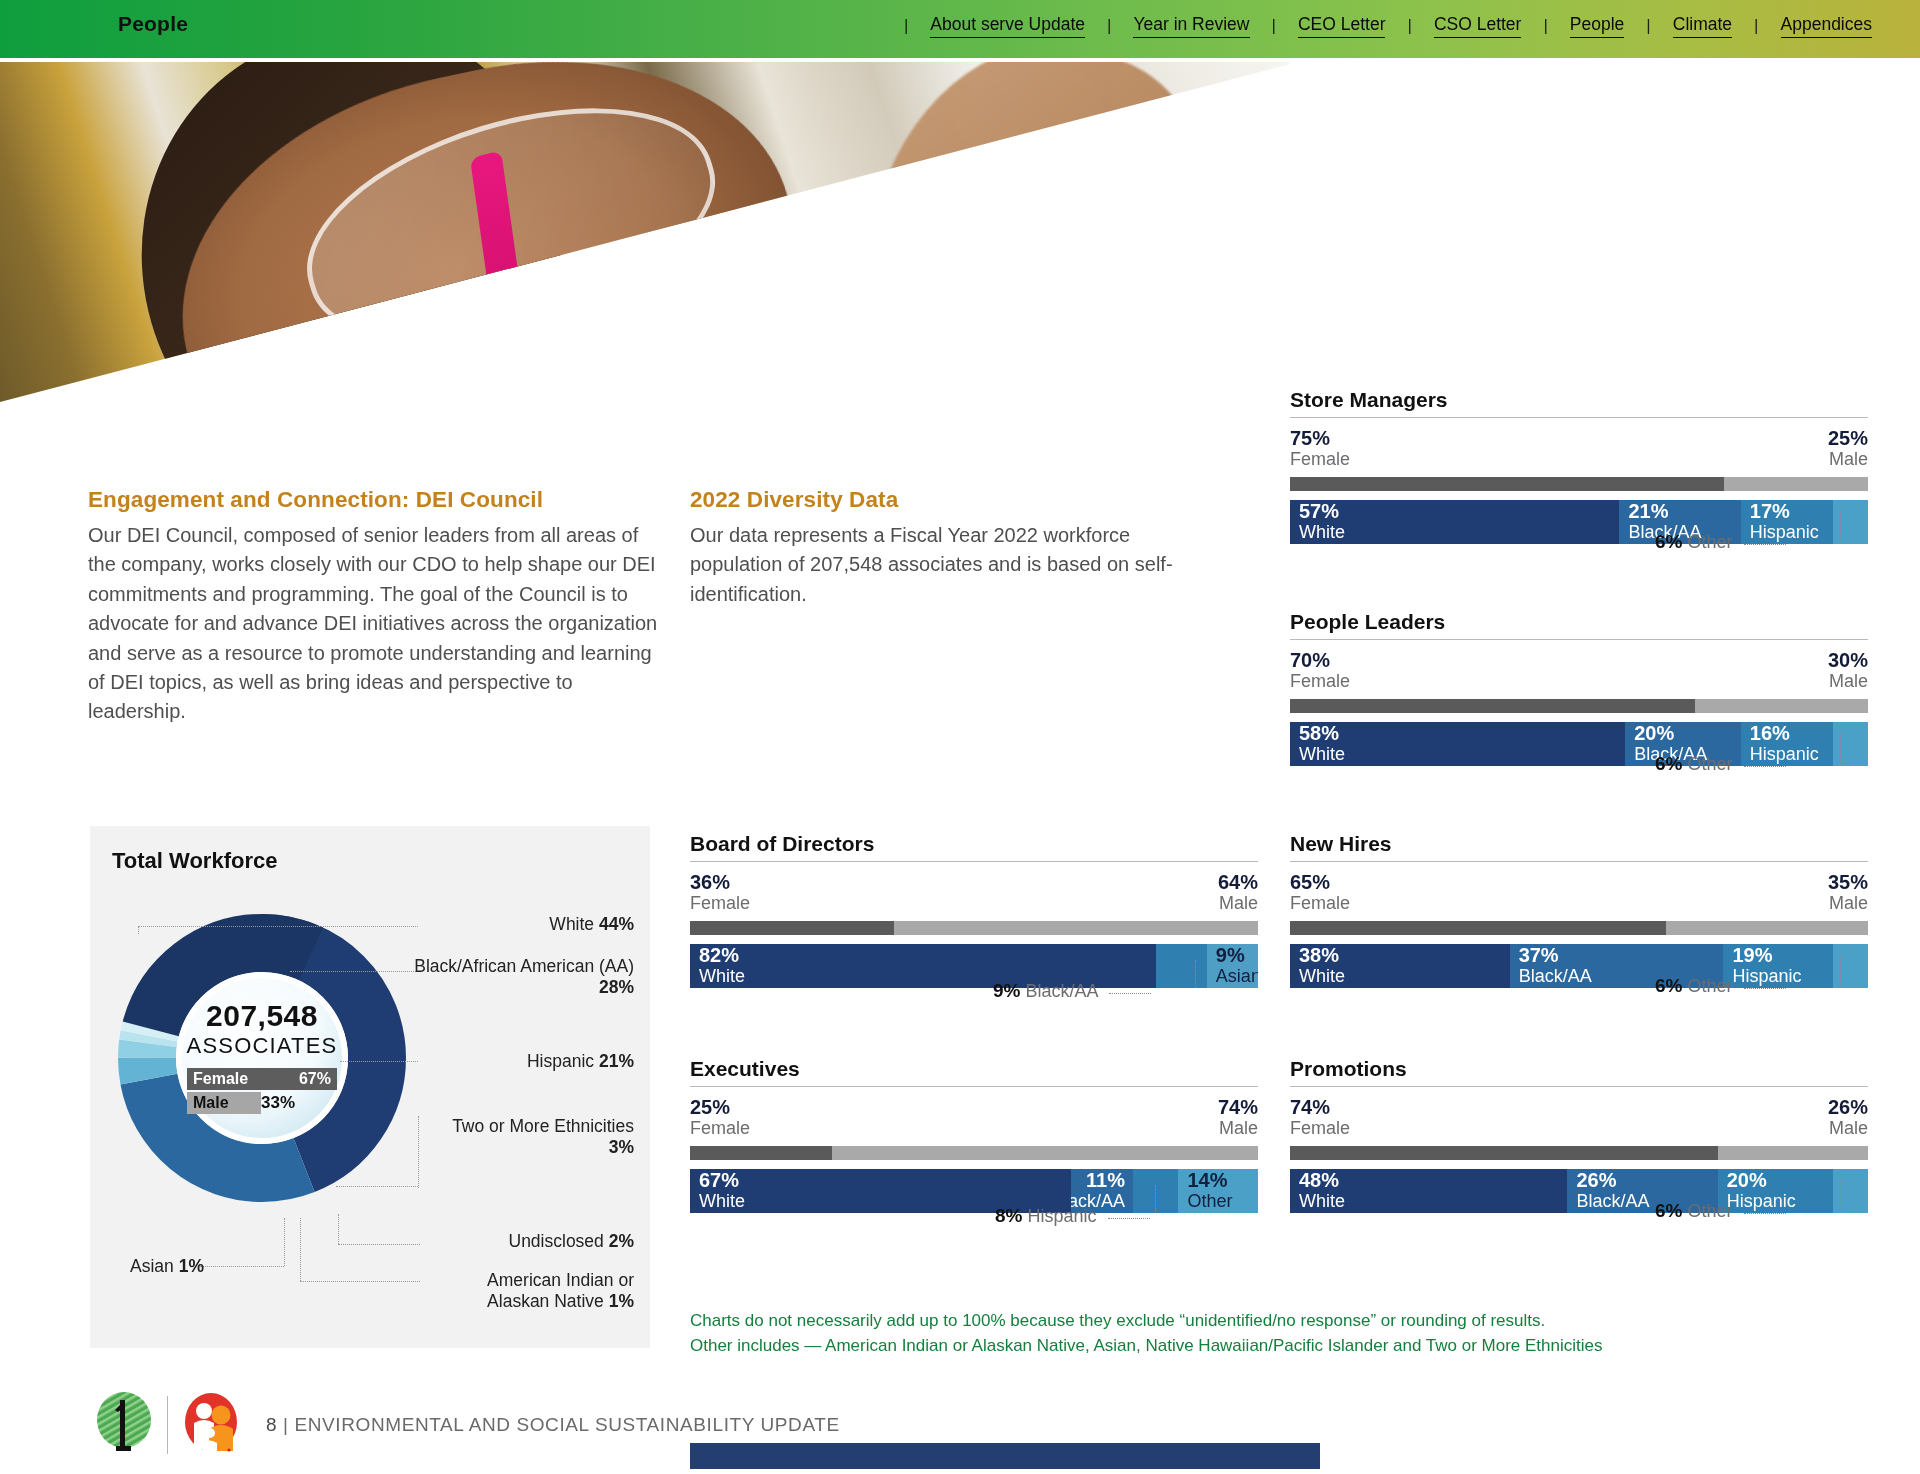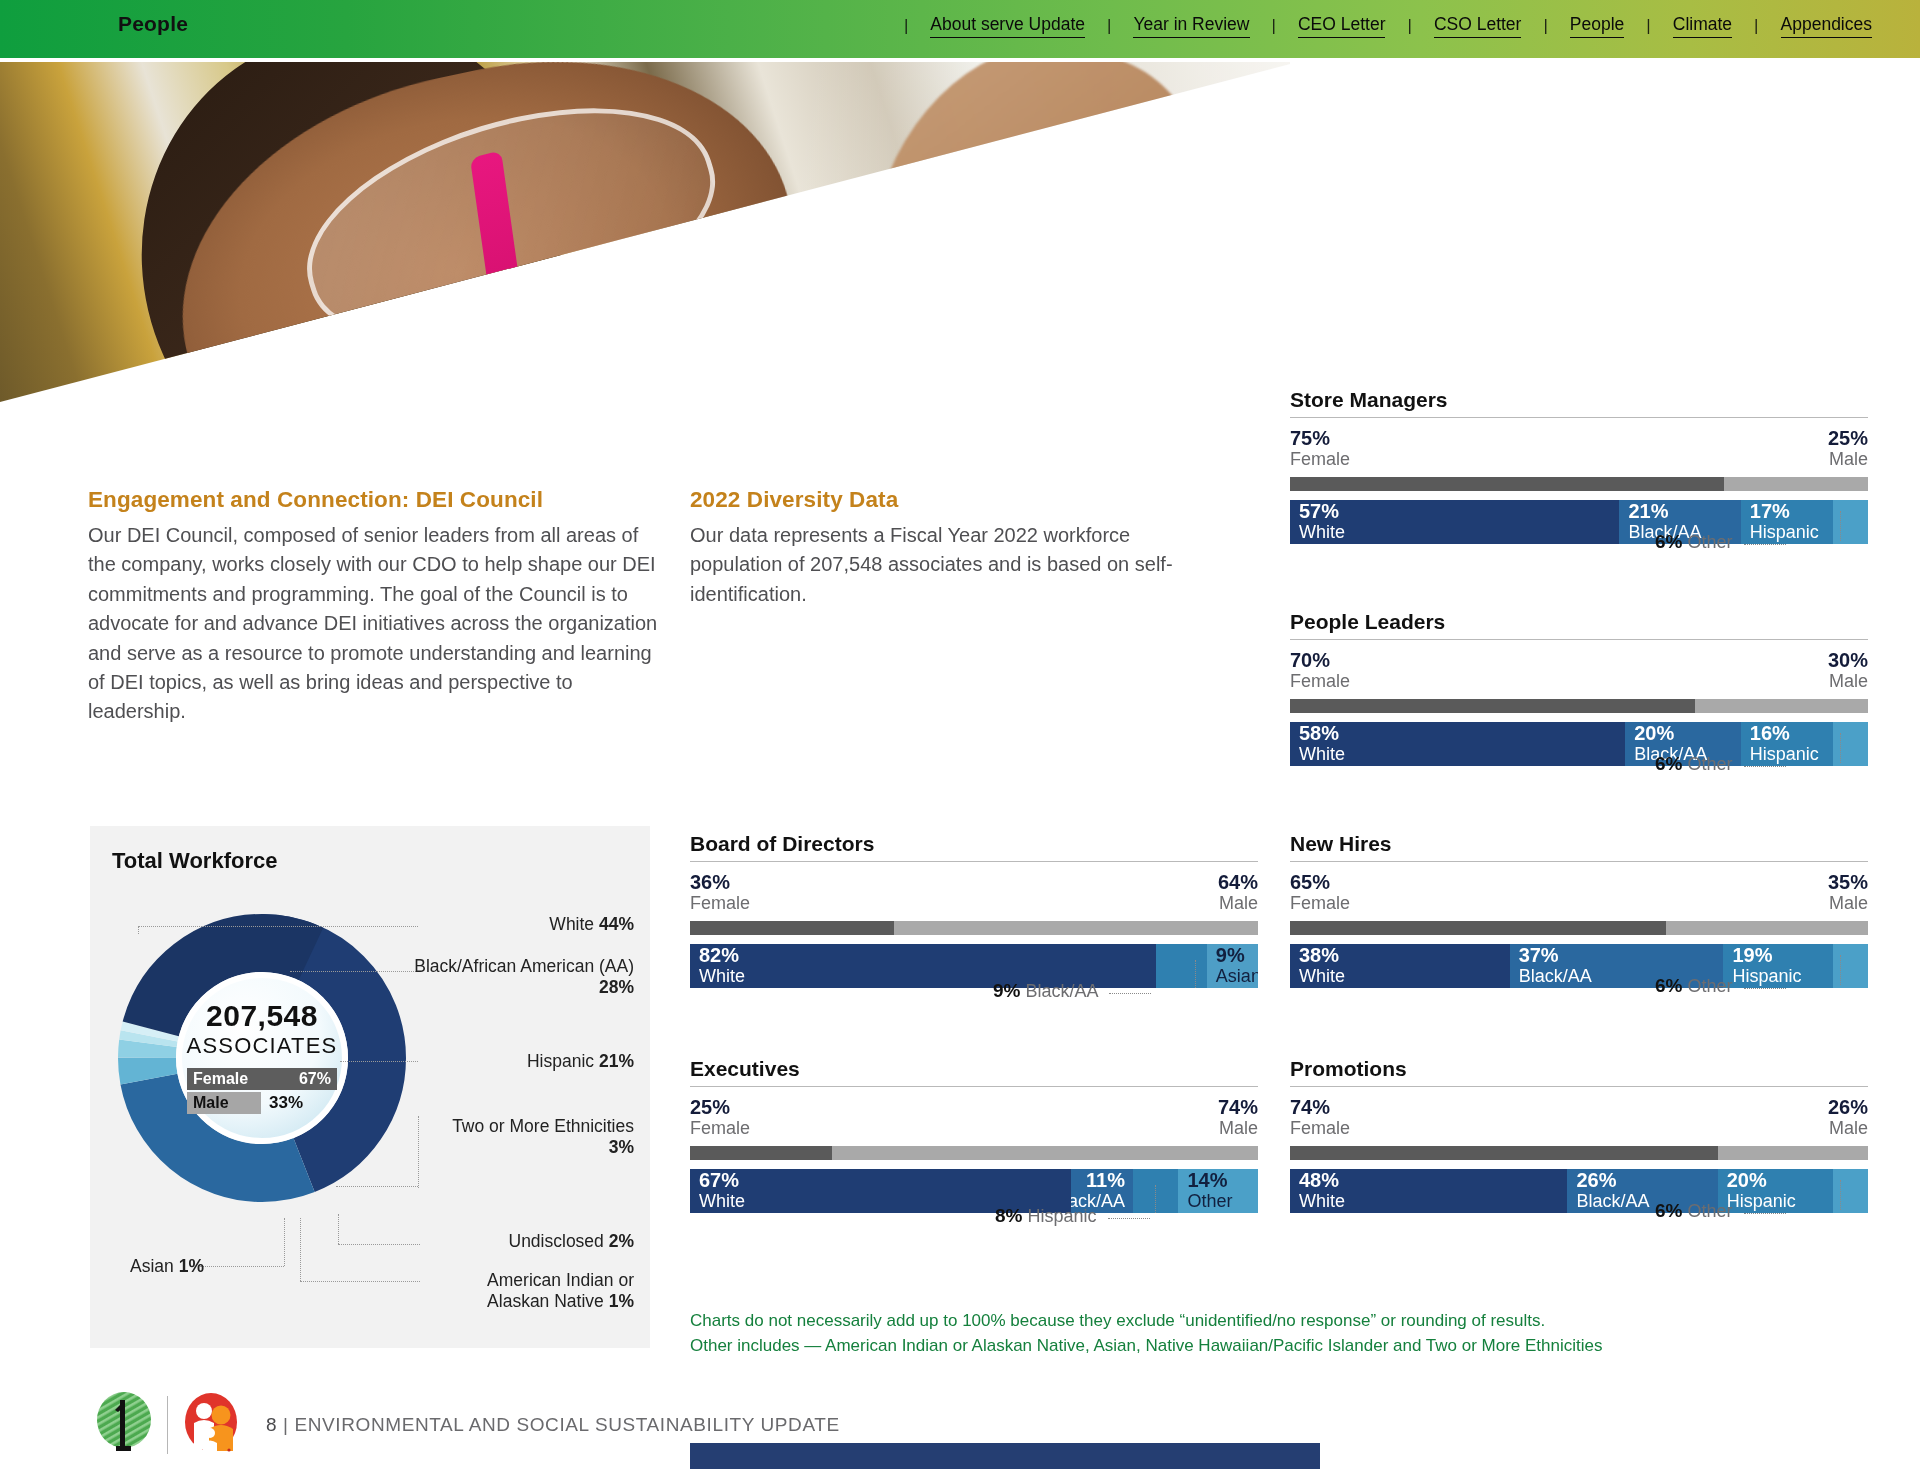--- a/index.html
+++ b/index.html
@@ -110,21 +110,21 @@
     position:absolute; left:0; top:0; width:300px; height:300px;
     display:flex; flex-direction:column; align-items:center; justify-content:center;
     pointer-events:none;
   }
   .donut-num{ font-size:30px; font-weight:bold; color:#111; letter-spacing:.5px; line-height:1; }
   .donut-sub{ font-size:22px; color:#111; letter-spacing:1.2px; margin-top:2px; }
   .gbar{ margin-top:8px; width:150px; }
   .gbar-row{ display:flex; align-items:center; height:24px; position:relative; }
   .gbar-f{ background:#5d5d5d; width:100%; color:#fff; font-size:16px; font-weight:bold; padding:2px 6px; display:flex; justify-content:space-between; }
   .gbar-m{ background:#a6a6a6; width:74px; color:#111; font-size:16px; font-weight:bold; padding:2px 6px; }
-  .gbar-mval{ font-size:17px; font-weight:bold; color:#111; margin-left:8px; }
+  .gbar-mval{ font-size:17px; font-weight:bold; color:#111; margin-left:0; }
 
   .dleg{ position:absolute; font-size:17.5px; color:#222; line-height:21px; text-align:right; }
   .dleg b{ font-weight:bold; }
   .leader{ position:absolute; border-top:1.4px dotted #9a9a9a; }
   .leaderv{ position:absolute; border-left:1.4px dotted #9a9a9a; }
 
   
   .chart{ position:absolute; }
   .chart h3{ font-size:21px; font-weight:bold; color:#111; margin-bottom:5px; }
   .chart .rule{ height:1px; background:#b9b9b9; width:100%; margin-bottom:10px; }

